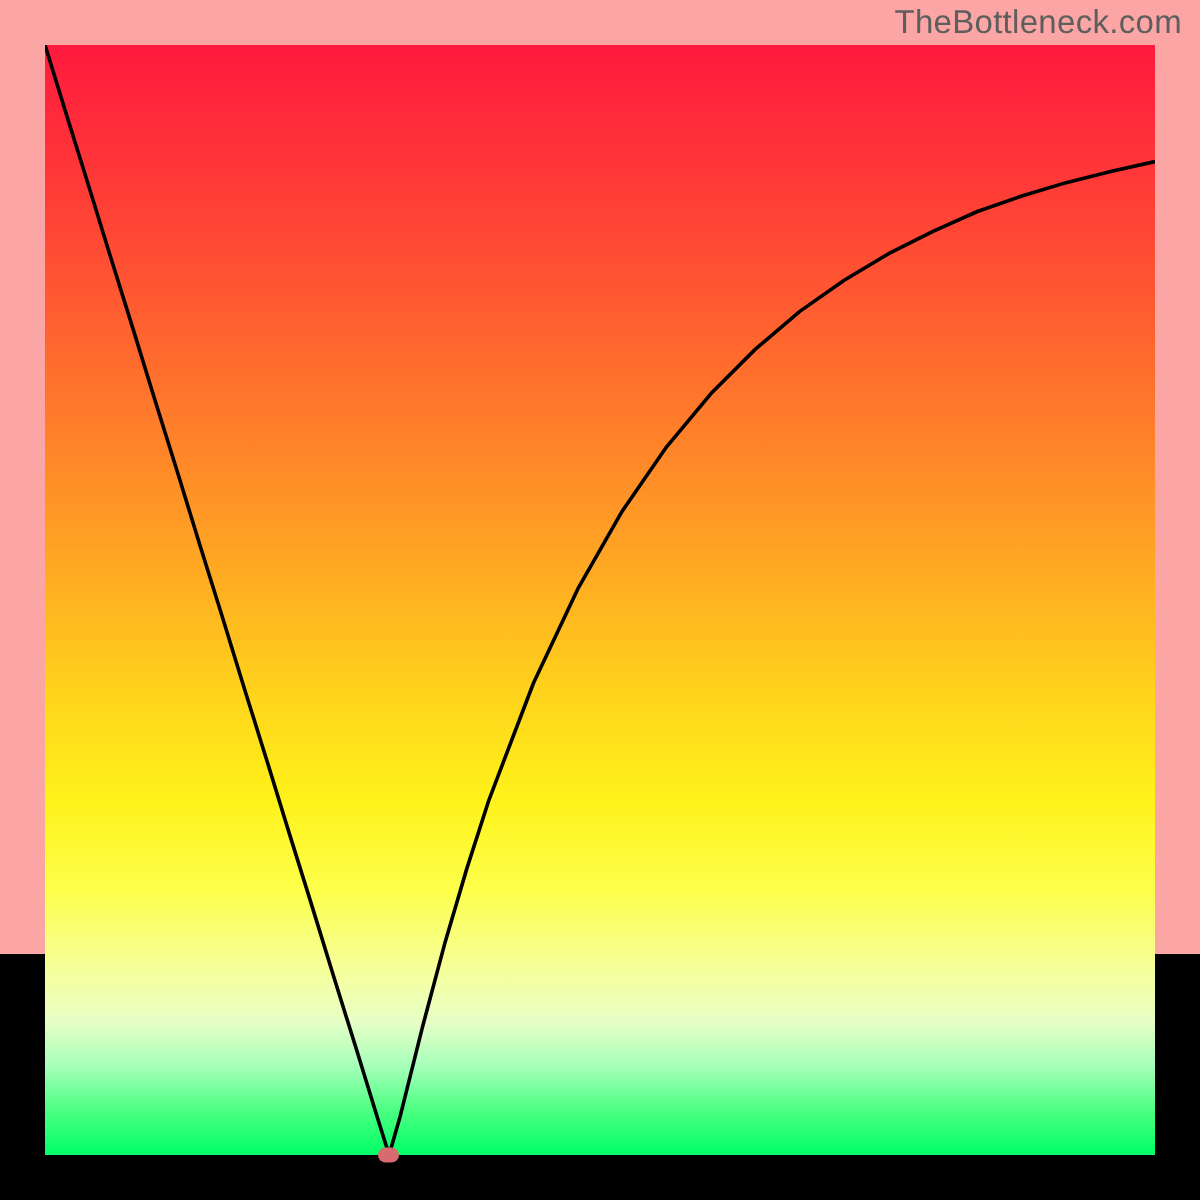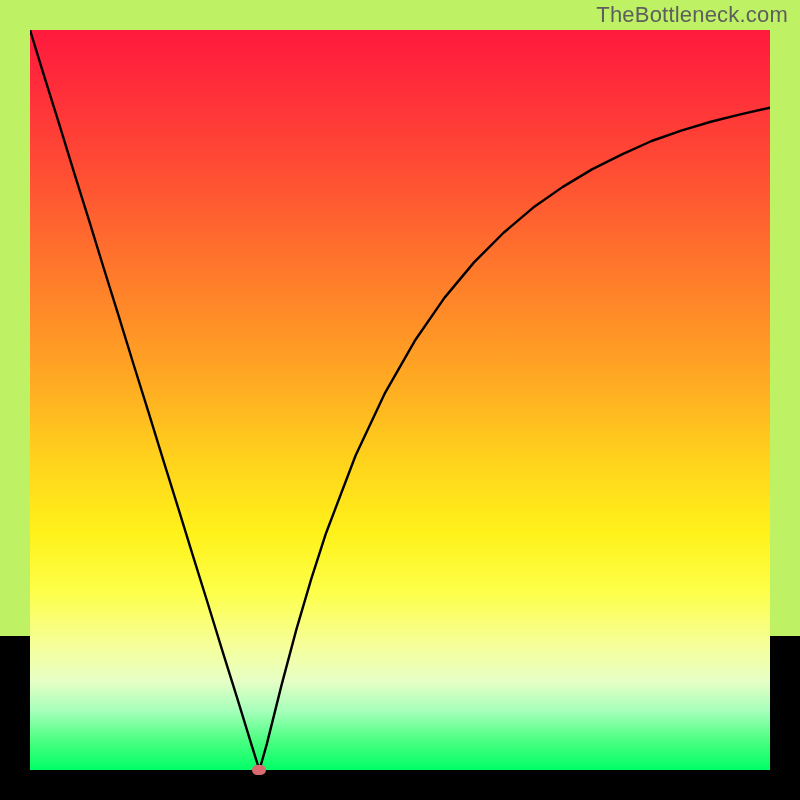--- a/index.html
+++ b/index.html
@@ -8,21 +8,21 @@
     width: 800px;
     height: 800px;
     background: #000;
     overflow: hidden;
     font-family: Arial, Helvetica, sans-serif;
   }
   .frame {
     position: relative;
     width: 800px;
     height: 636px;
-    background: #bef264;
+    background: #fca5a5;
   }
   .watermark {
     position: absolute;
     top: 2px;
     right: 12px;
     color: #5e5e5e;
     font-size: 22px;
     font-weight: 500;
     letter-spacing: 0.2px;
     user-select: none;

